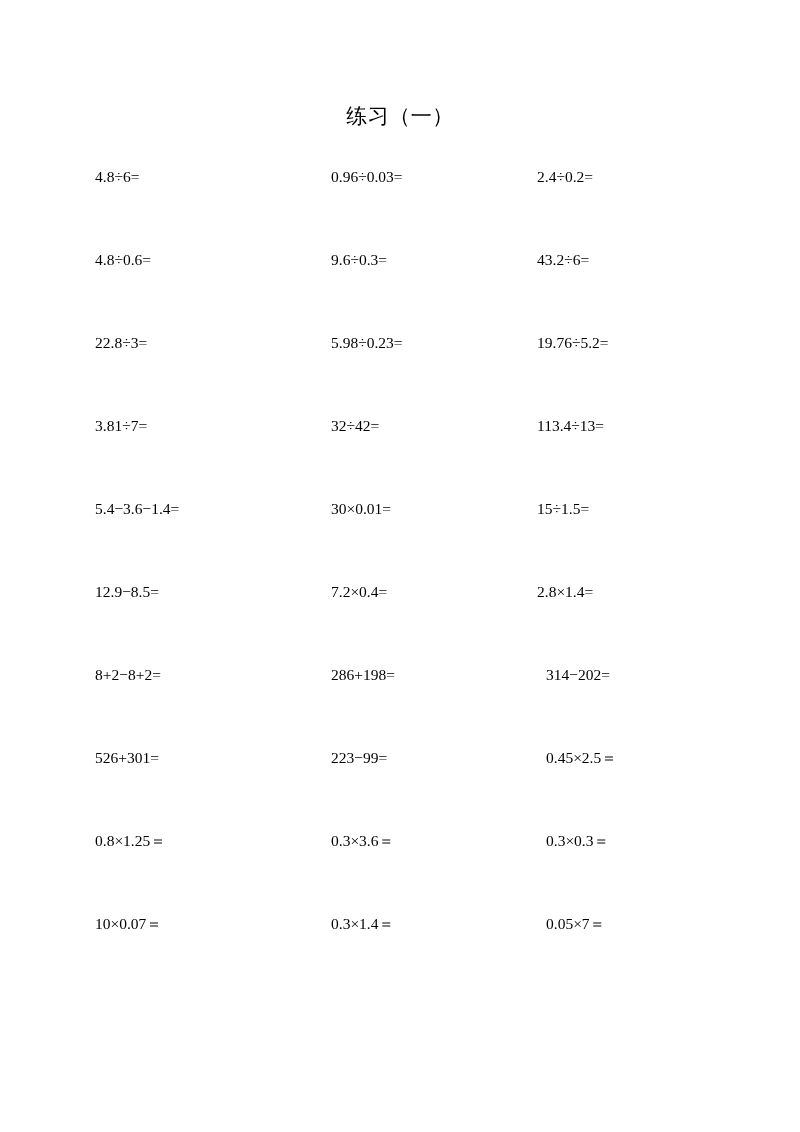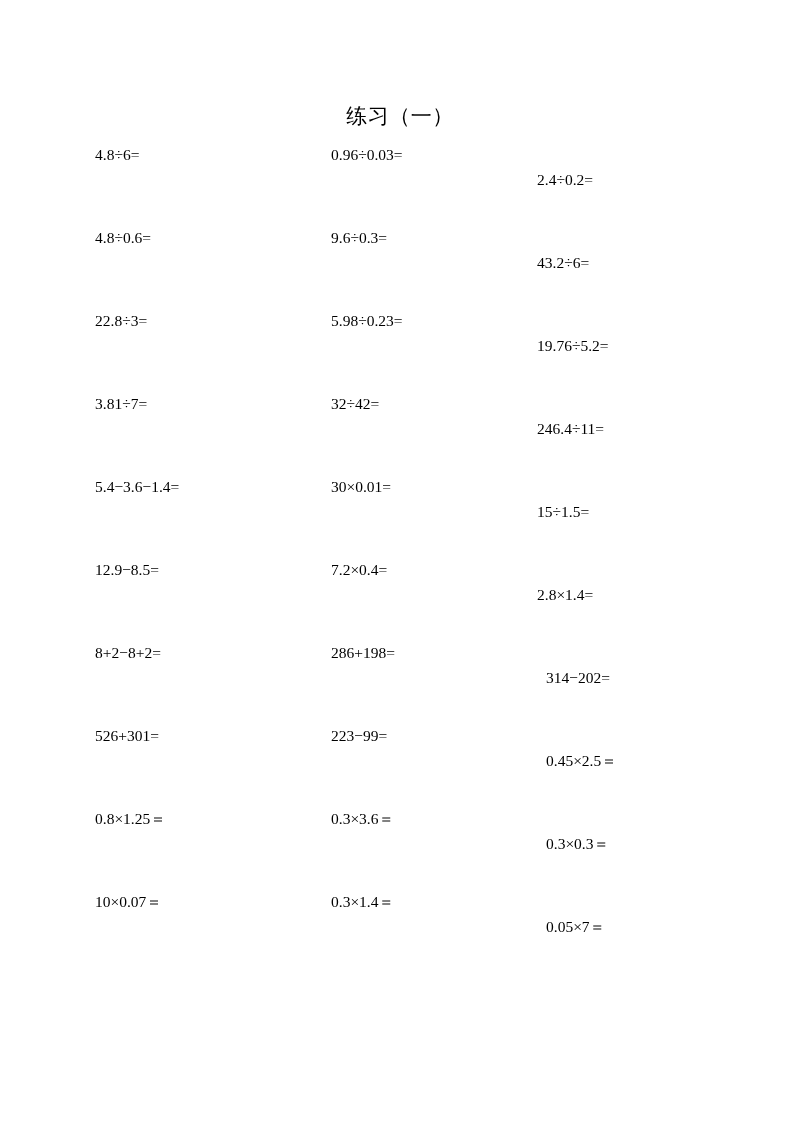--- a/index.html
+++ b/index.html
@@ -27,41 +27,41 @@
     text-align: center;
     font-family: "DejaVu Sans", "Liberation Sans", sans-serif;
     font-size: 21px;
     font-weight: 400;
     letter-spacing: 0.5px;
     line-height: 28px;
     color: #000000;
   }
   .problem-grid {
     position: absolute;
-    top: 144px;
+    top: 166px;
     left: 0;
     width: 800px;
   }
   .problem-row {
     position: relative;
     height: 83px;
   }
   .problem-cell {
     position: absolute;
     top: 0;
     font-size: 15.5px;
     font-weight: 400;
     line-height: 22px;
     white-space: nowrap;
     color: #000000;
     font-family: "Liberation Serif", "DejaVu Serif", serif;
   }
   .problem-cell.col-0 { left: 95px; }
   .problem-cell.col-1 { left: 331px; }
-  .problem-cell.col-2 { left: 537px; margin-top: 25px; }
+  .problem-cell.col-2 { left: 537px; }
   .problem-row.indent-right .problem-cell.col-2 { left: 546px; }
 </style>
 </head>
 <body>
 
 <div class="page">
 
   <div class="worksheet-title">练习（一）</div>
 
   <div class="problem-grid">
@@ -80,21 +80,21 @@
 
     <div class="problem-row">
       <div class="problem-cell col-0">22.8÷3=</div>
       <div class="problem-cell col-1">5.98÷0.23=</div>
       <div class="problem-cell col-2">19.76÷5.2=</div>
     </div>
 
     <div class="problem-row">
       <div class="problem-cell col-0">3.81÷7=</div>
       <div class="problem-cell col-1">32÷42=</div>
-      <div class="problem-cell col-2">246.4÷11=</div>
+      <div class="problem-cell col-2">113.4÷13=</div>
     </div>
 
 
     <div class="problem-row">
       <div class="problem-cell col-0">5.4−3.6−1.4=</div>
       <div class="problem-cell col-1">30×0.01=</div>
       <div class="problem-cell col-2">15÷1.5=</div>
     </div>
 
     <div class="problem-row">

